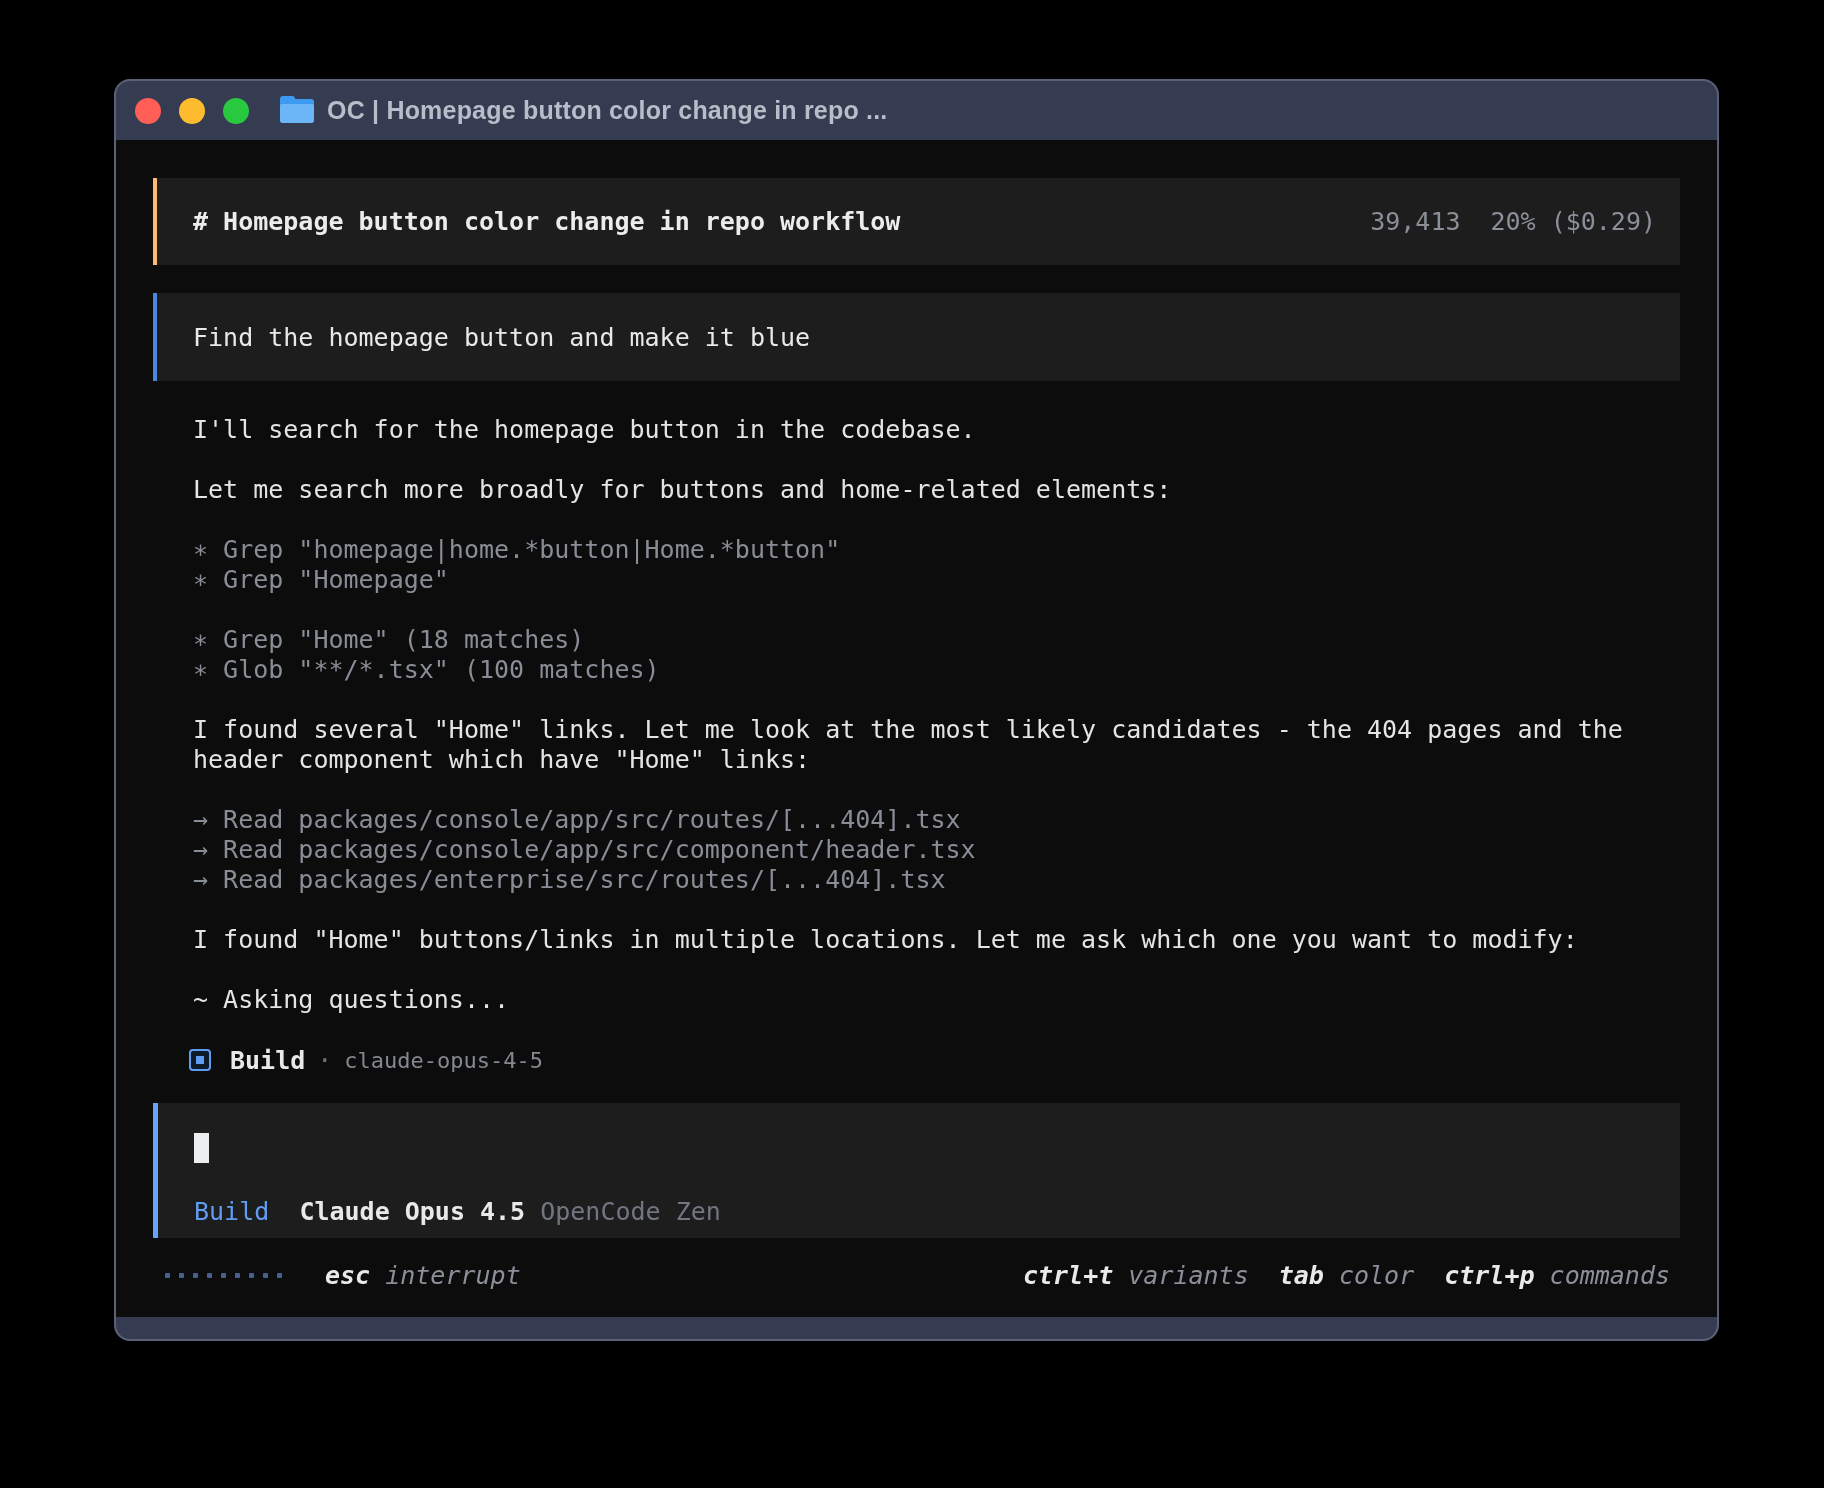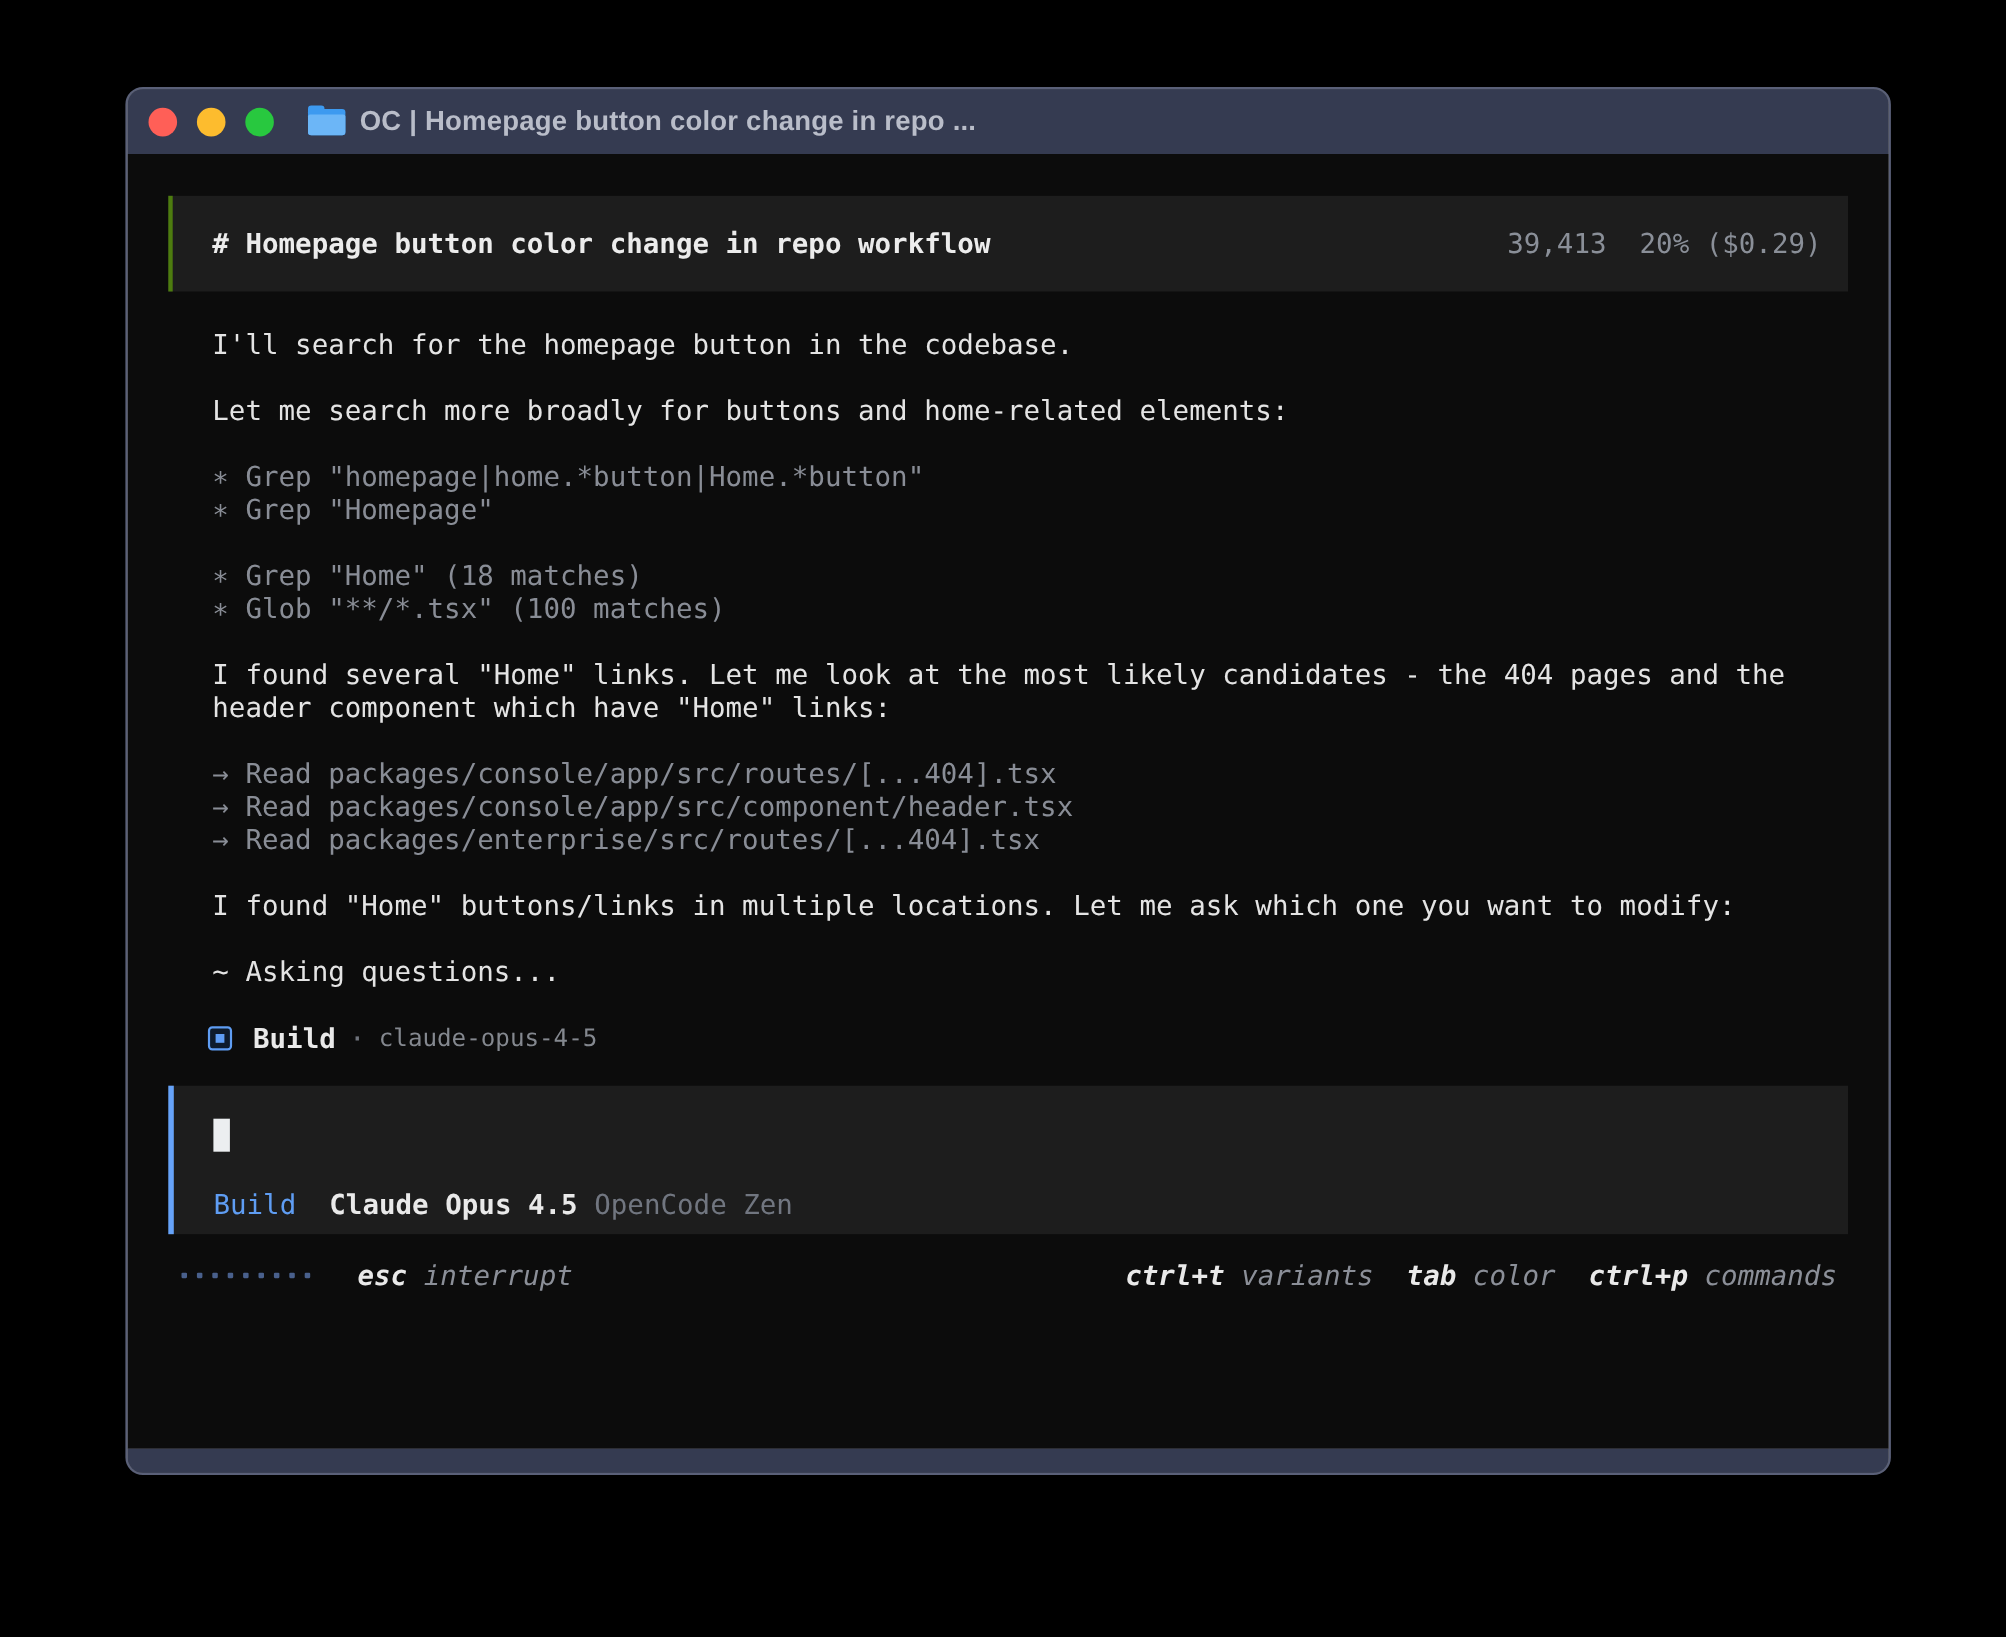--- a/index.html
+++ b/index.html
@@ -29,21 +29,21 @@
   }
 
   .content{
     flex:1 1 auto; background:#0c0c0c; overflow:hidden;
     display:flex; flex-direction:column;
   }
   .bottomstrip{ height:22px; flex:0 0 auto; background:#353b51; }
 
   .block{ margin:0 37px; background:#1d1d1d; display:flex; align-items:center; }
   .session-header{
-    margin-top:38px; height:87px; border-left:4px solid #4d7c0f;
+    margin-top:38px; height:87px; border-left:4px solid #fdba74;
     padding:0 24px 0 36px; justify-content:space-between;
   }
   .session-title{ font-size:25px; font-weight:700; color:#ececec; white-space:pre; }
   .session-stats{ font-size:25px; color:#8a8f98; white-space:pre; display:flex; }
   .session-stats .gap2{ width:30px; } .session-stats .gap1{ width:15px; }
 
   .user-msg{
     margin-top:28px; height:88px; border-left:4px solid #4c86dd;
     padding-left:36px; font-size:25px; color:#e9e9e9; white-space:pre;
   }
@@ -116,20 +116,23 @@
       <div class="session-title"># Homepage button color change in repo workflow</div>
       <div class="session-stats">
         <span>39,413</span>
         <span class="gap2"></span>
         <span>20%</span>
         <span class="gap1"></span>
         <span>($0.29)</span>
       </div>
     </div>
 
+    <div class="block user-msg">
+      <span>Find the homepage button and make it blue</span>
+    </div>
 
     <div class="transcript" id="transcript">
         <div class="tgroup">
           <div class="tline prose">I'll search for the homepage button in the codebase.</div>
         </div>
         <div class="tgroup">
           <div class="tline prose">Let me search more broadly for buttons and home-related elements:</div>
         </div>
         <div class="tgroup">
           <div class="tline tool">∗ Grep "homepage|home.*button|Home.*button"</div>

